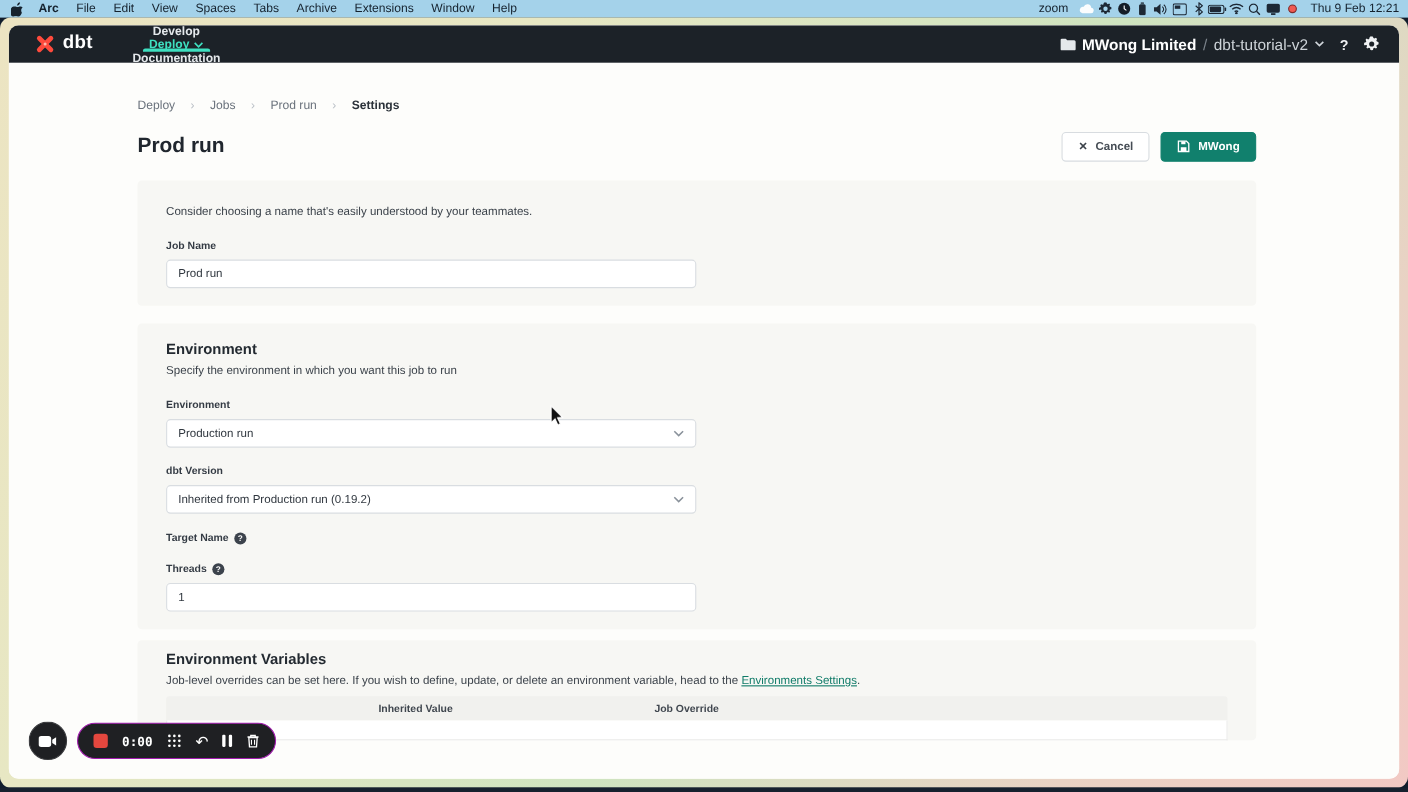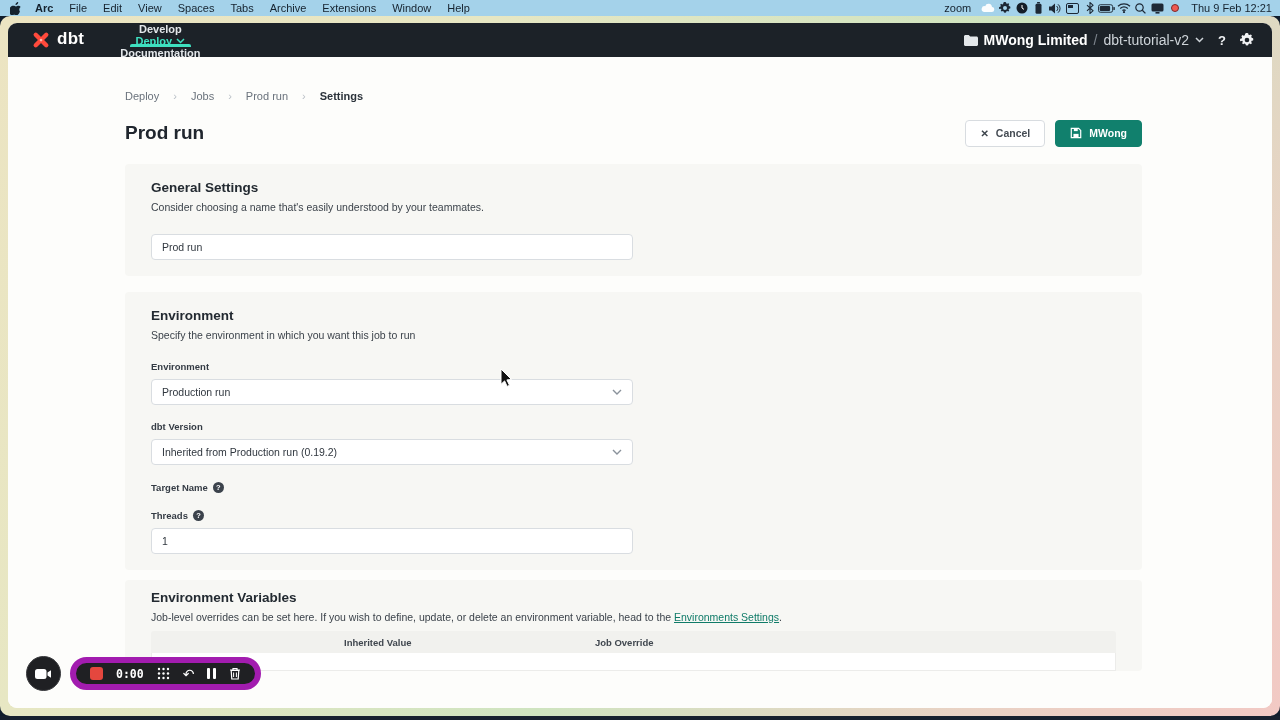--- a/index.html
+++ b/index.html
@@ -86,21 +86,21 @@
   .ev-head { display:flex; background:#f1f1ee; height:22px; align-items:center;
              font-size:9.5px; font-weight:bold; color:#40474f; border-radius:3px 3px 0 0; }
   .ev-col { text-align:left; }
   .ev-col.c1 { width:20%; } .ev-col.c2 { width:26%; } .ev-col.c3 { width:36%; } .ev-col.c4 { width:18%; }
   .ev-row { height:18px; background:#fff; border:1px solid #ececea; border-top:none; }
 
   
   .recorder { position:fixed; left:26px; top:656px; display:flex; align-items:center; gap:9px; z-index:60; }
   .rec-cam { width:35px; height:35px; border-radius:50%; background:#1f2023; border:1px solid #3a3b3e;
              display:flex; align-items:center; justify-content:center; cursor:pointer; }
-  .rec-pill { height:33px; background:#1f2023; border:6px solid #a21caf; border-radius:17px;
+  .rec-pill { height:33px; background:#1f2023; border:1px solid #a21caf; border-radius:17px;
               display:flex; align-items:center; padding:0 14px; gap:13px; }
   .stop-sq { width:13px; height:13px; background:#e4473e; border-radius:3px; cursor:pointer; }
   .rec-timer { color:#fff; font-size:11.5px; font-weight:bold; font-family:"DejaVu Sans Mono", monospace; }
   .pill-ico { display:flex; align-items:center; justify-content:center; cursor:pointer; }
   .undo-glyph { color:#fff; font-size:14px; line-height:14px; }
   .pause { display:flex; gap:3px; }
   .pause span { width:3px; height:11px; background:#fff; border-radius:1px; }
 
   
   .cursor { position:fixed; left:500px; top:368px; z-index:100; pointer-events:none; }
@@ -281,23 +281,23 @@
                     <rect x="4" y="8" width="6" height="4" fill="#fff"></rect>
                     <rect x="4.5" y="1.8" width="4.5" height="3" fill="#fff"></rect>
                   </svg>
                 </span>
               <span>MWong</span>
             </button>
           </div>
         </div>
 
         <section class="card">
-          <h2 class="sec-title">General Settings</h2>
           <p class="sec-desc">Consider choosing a name that's easily understood by your teammates.</p>
           <div class="field">
+            <label class="field-label">Job Name</label>
             <input class="text-input" type="text" value="Prod run" style="">
           </div>
         </section>
 
         <section class="card">
           <h2 class="sec-title">Environment</h2>
           <p class="sec-desc">Specify the environment in which you want this job to run</p>
 
           <div class="field">
             <label class="field-label">Environment</label>

